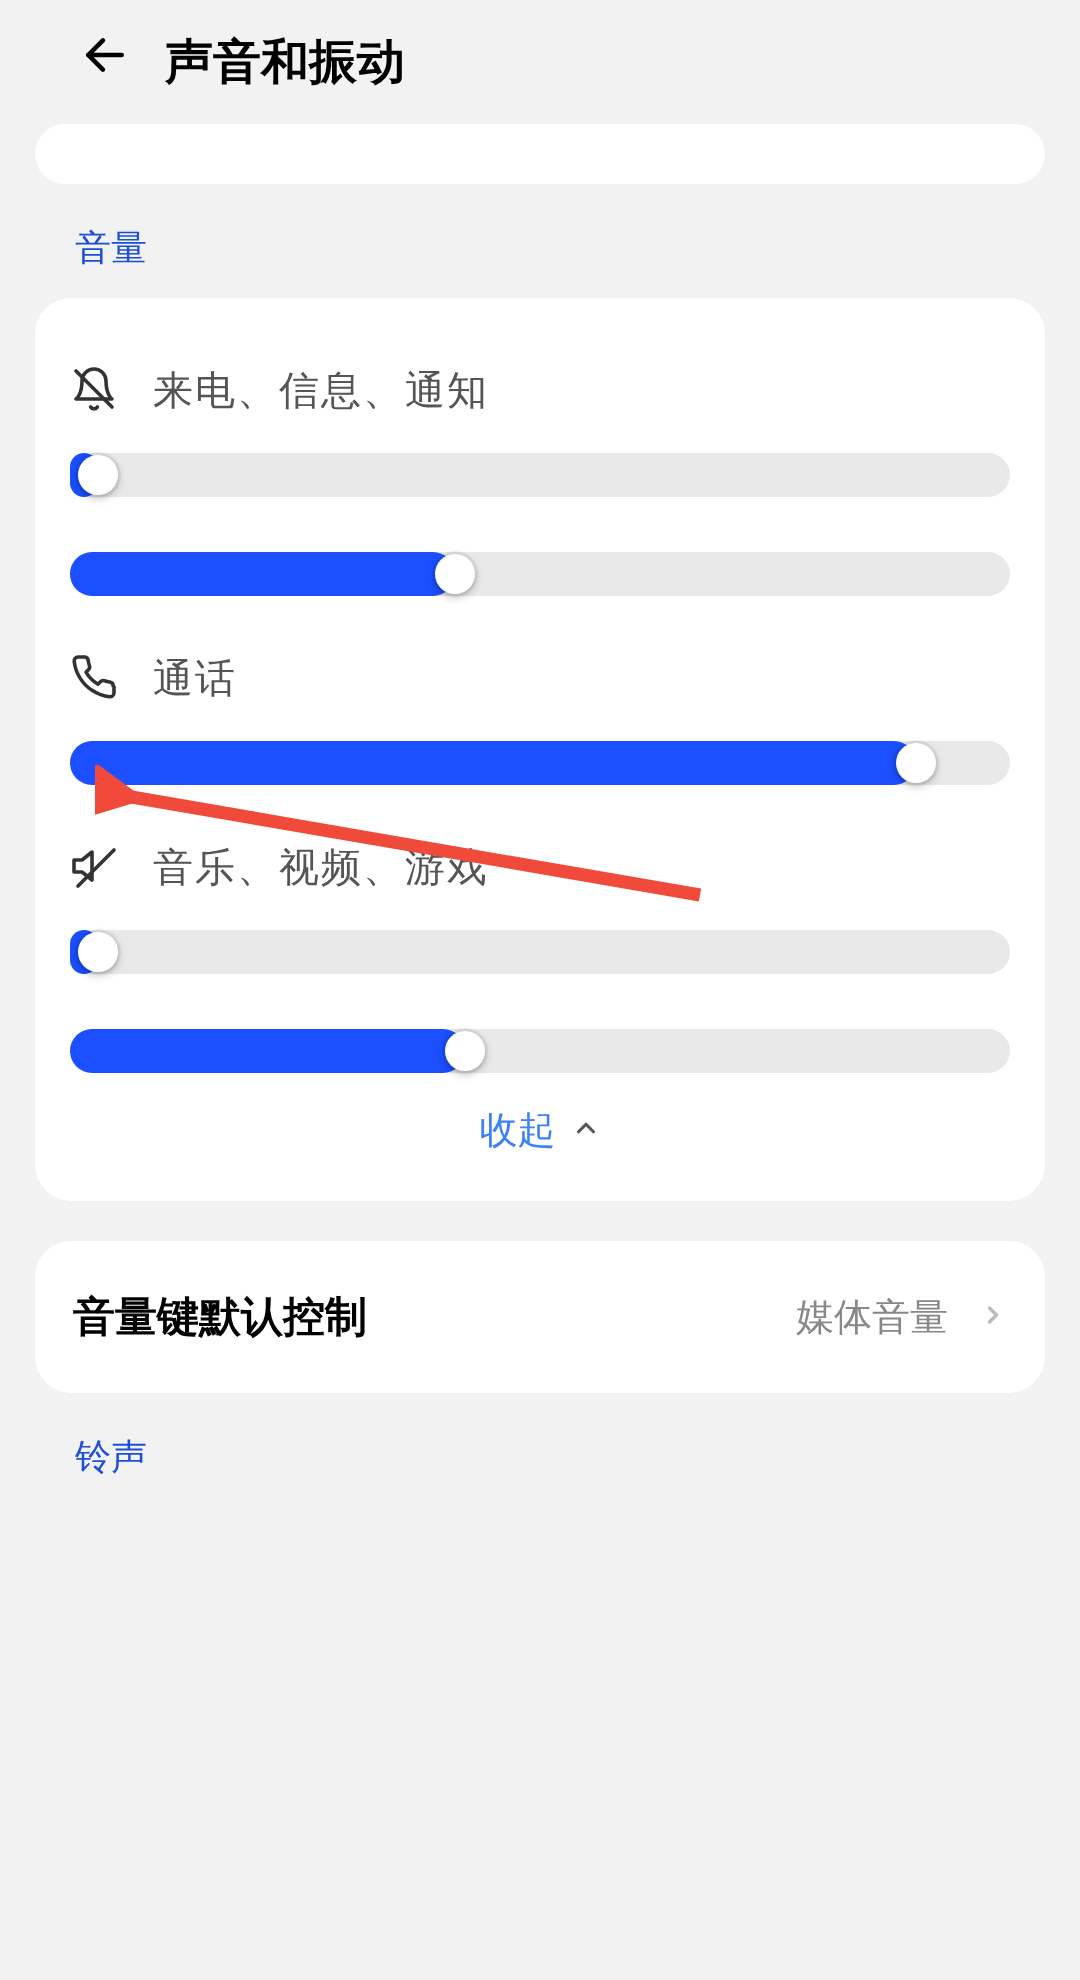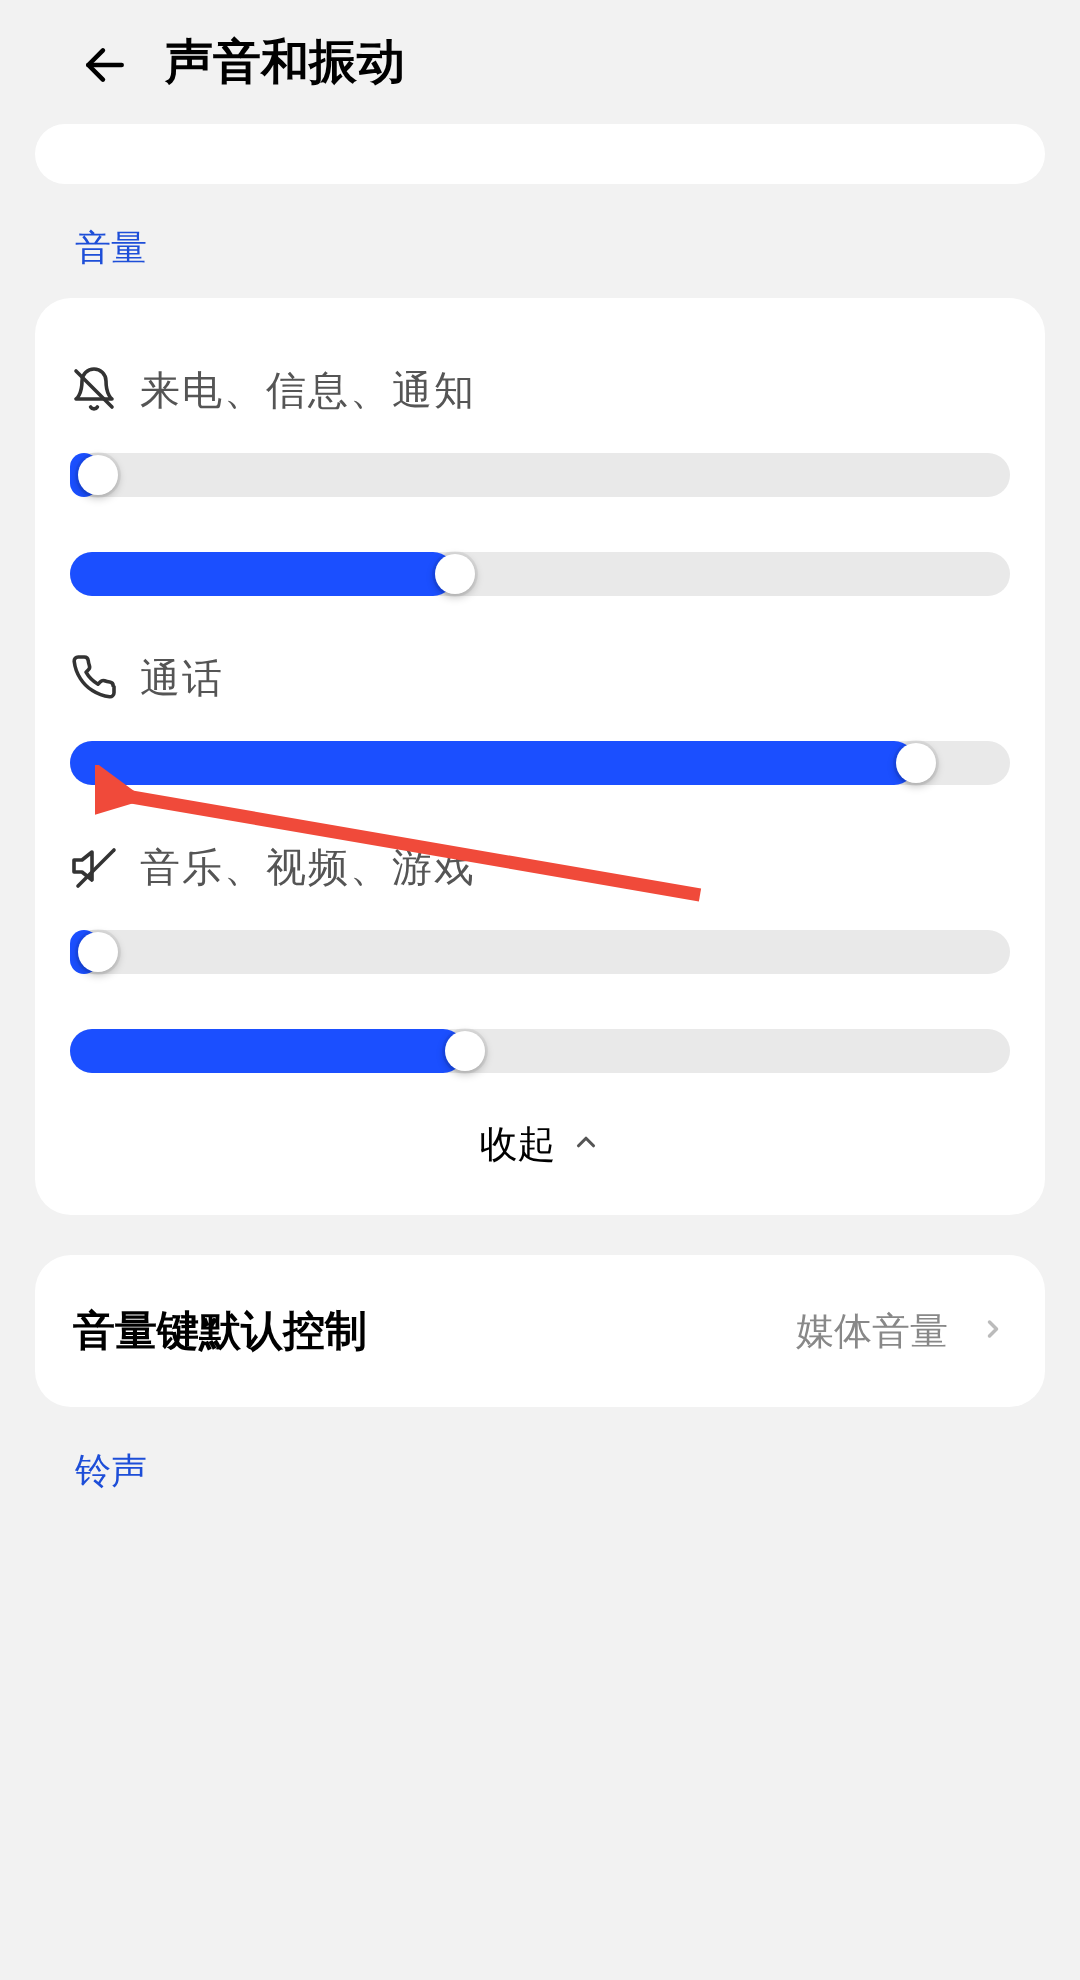--- a/index.html
+++ b/index.html
@@ -6,21 +6,21 @@
     body {
       width: 1080px;
       height: 1980px;
       background: #f2f2f2;
       font-family: -apple-system, "PingFang SC", "Microsoft YaHei", sans-serif;
       overflow: hidden;
       position: relative;
     }
     .header {
       display: flex;
-      align-items: flex-end;
+      align-items: flex-start;
       padding: 30px 30px 30px 80px;
       gap: 35px;
     }
     .back-icon svg { width: 50px; height: 50px; }
     .header-title { font-size: 48px; font-weight: 600; color: #000; }
     .card-clip {
       margin: 0 35px;
       background: #fff;
       border-radius: 36px;
       height: 60px;
@@ -38,21 +38,21 @@
     .card {
       margin: 0 35px;
       background: #fff;
       border-radius: 36px;
       padding: 10px 35px 35px;
     }
     .slider-block { padding-top: 55px; }
     .slider-head {
       display: flex;
       align-items: center;
-      gap: 22px;
+      gap: 35px;
       margin-bottom: 35px;
     }
     .slider-head svg { width: 48px; height: 48px; }
     .slider-label { font-size: 40px; color: #555; letter-spacing: 2px; }
     .slider {
       position: relative;
       height: 44px;
       background: #e9e9e9;
       border-radius: 22px;
     }
@@ -69,23 +69,23 @@
       background: #fff;
       border-radius: 50%;
       transform: translate(-50%, -50%);
       box-shadow: 0 0 0 3px rgba(0,0,0,0.05), 0 3px 8px rgba(0,0,0,0.25);
     }
     .collapse {
       display: flex;
       align-items: center;
       justify-content: center;
       gap: 15px;
-      padding: 46px 0 10px;
+      padding: 32px 0 10px;
       font-size: 38px;
-      color: #000000;
+      color: #3b82f6;
     }
     .collapse svg { width: 30px; height: 30px; }
     .list-card {
       margin: 40px 35px 0;
       background: #fff;
       border-radius: 36px;
     }
     .list-item {
       display: flex;
       align-items: center;

